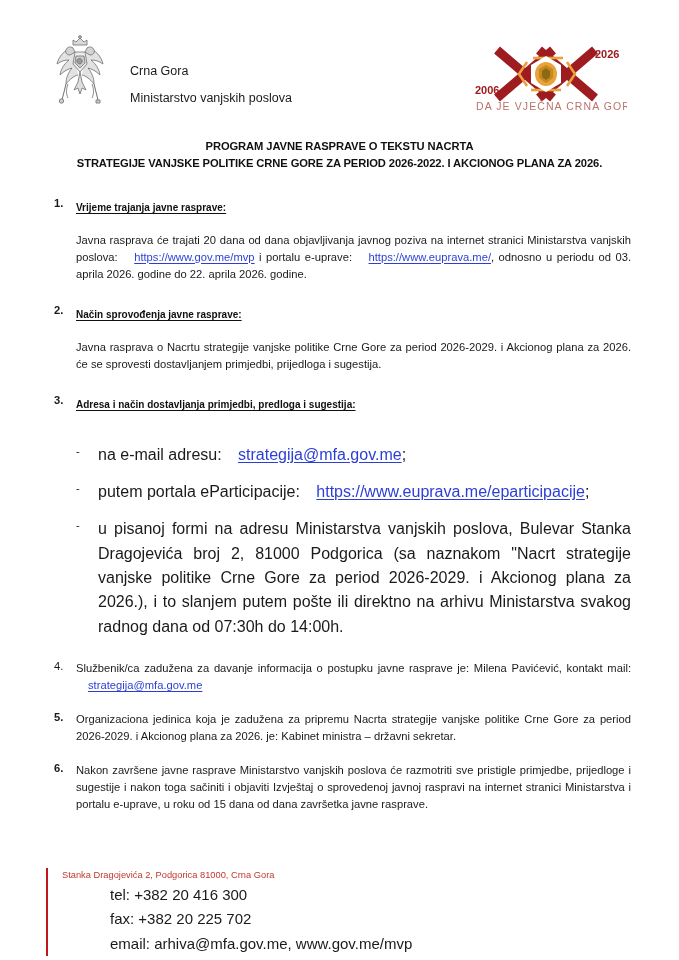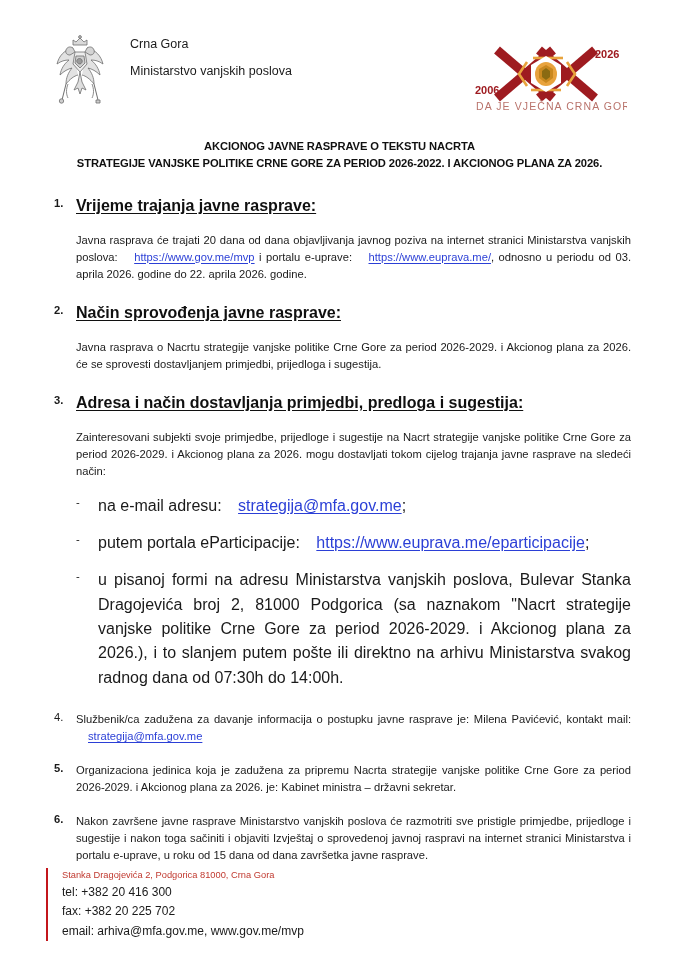--- a/index.html
+++ b/index.html
@@ -26,21 +26,21 @@
   
   .header {
     display: flex;
     align-items: flex-start;
     justify-content: space-between;
     padding: 34px 52px 0 54px;
     box-sizing: border-box;
   }
   .header-left {
     display: flex;
-    align-items: flex-start;
+    align-items: flex-end;
   }
   .emblem {
     width: 52px;
     height: 70px;
     flex: 0 0 auto;
   }
   .header-rule {
     width: 2px;
     background: #c3161c;
     margin: 2px 0 2px 4px;
@@ -100,21 +100,21 @@
     font-size: 11.2px;
     color: #1a1a1a;
   }
   .item-num.bold { font-weight: bold; }
   .item-body {
     flex: 1 1 auto;
   }
 
   .sec-heading {
     font-weight: bold;
-    font-size: 16px;
+    font-size: 10px;
     text-decoration: underline;
     text-underline-offset: 2px;
     color: #101010;
   }
 
   .para {
     font-size: 11.2px;
     line-height: 1.52;
     text-align: justify;
     color: #1a1a1a;
@@ -186,22 +186,23 @@
   }
   .footer-text {
     padding-left: 14px;
     line-height: 1.62;
   }
   .footer-addr {
     font-size: 9.3px;
     color: #c0392f;
   }
   .footer-line {
-    font-size: 12px;
-    color: #1a1a1a;
+    font-size: 15px;
+    color: #1a1a1a;
+    margin-left: 48px;
   }
 </style>
 </head>
 <body>
 
 <div class="page">
 
   <div class="header">
 
     <div class="header-left">
@@ -270,21 +271,21 @@
 
         <text x="8" y="58" font-family="Liberation Sans, sans-serif" font-size="11" font-weight="bold" fill="#9e1b20">2006</text>
         <text x="128" y="22" font-family="Liberation Sans, sans-serif" font-size="11" font-weight="bold" fill="#9e1b20">2026</text>
 
         <text x="9" y="74" font-family="Liberation Sans, sans-serif" font-size="10.5" letter-spacing="1.1" fill="#b9736b">DA JE VJEČNA CRNA GORA</text>
       </svg>
     </div>
   </div>
 
   <div class="title-block">
-    <div class="title-line">AKCIONOG JAVNE RASPRAVE O TEKSTU NACRTA</div>
+    <div class="title-line">PROGRAM JAVNE RASPRAVE O TEKSTU NACRTA</div>
     <div class="title-line">STRATEGIJE VANJSKE POLITIKE CRNE GORE ZA PERIOD 2026-2022. I AKCIONOG PLANA ZA 2026.</div>
   </div>
 
   <div class="content">
 
     <div class="item">
       <div class="item-num bold">1.</div>
       <div class="item-body">
         <span class="sec-heading">Vrijeme trajanja javne rasprave:</span>
       </div>
@@ -307,21 +308,20 @@
 
     <div class="gap-lg"></div>
 
     <div class="item">
       <div class="item-num bold">3.</div>
       <div class="item-body">
         <span class="sec-heading">Adresa i način dostavljanja primjedbi, predloga i sugestija:</span>
       </div>
     </div>
     <div class="gap-md"></div>
-    <div class="para indent-para">Zainteresovani subjekti svoje primjedbe, prijedloge i sugestije na Nacrt strategije vanjske politike Crne Gore za period 2026-2029. i Akcionog plana za 2026. mogu dostavljati tokom cijelog trajanja javne rasprave na sledeći način:</div>
 
     <div class="bullets">
       <div class="bullet-row">
         <div class="bullet-mark">-</div>
         <div class="bullet-text">
           <span>na e-mail adresu: </span><a class="link" href="#">strategija@mfa.gov.me</a><span>;</span>
         </div>
       </div>
 
       <div class="bullet-row">

